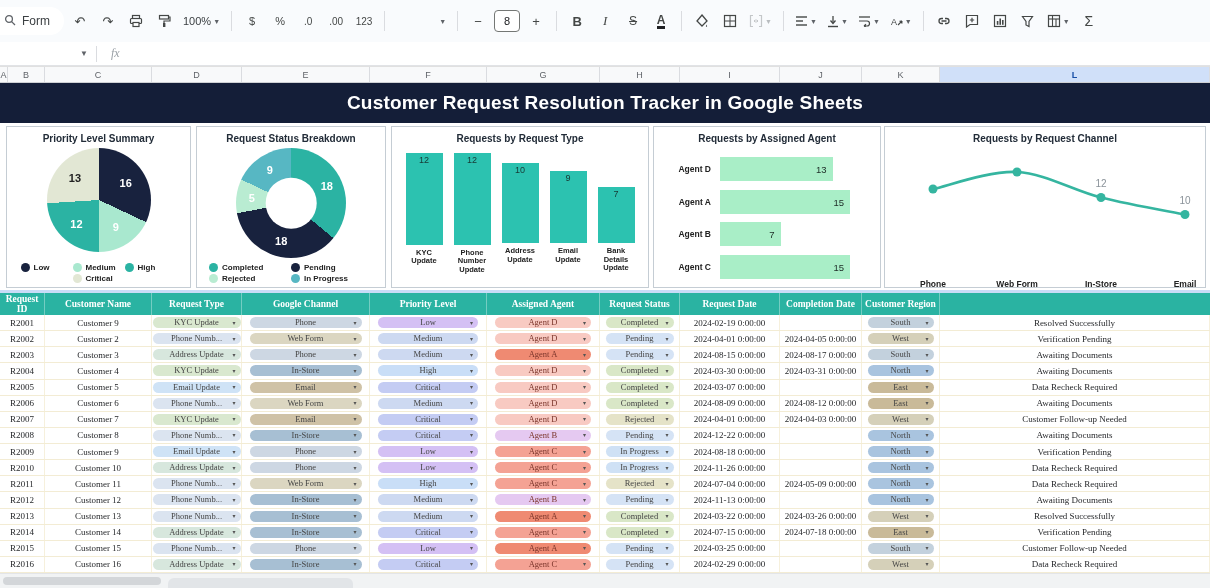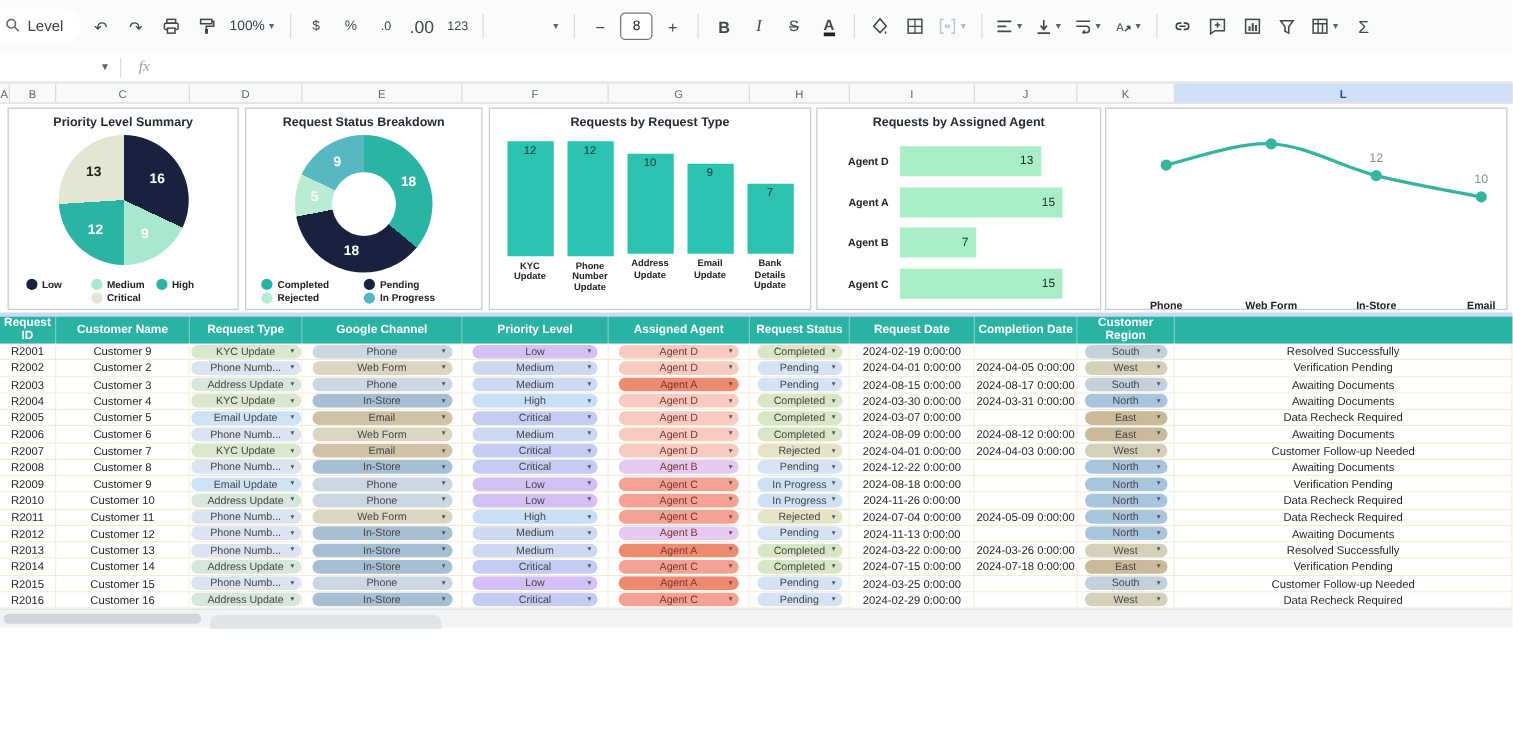--- a/index.html
+++ b/index.html
@@ -58,24 +58,24 @@
   .hbar-row { display:flex; align-items:center; height:24px; }
   .hbar-label { width:58px; text-align:right; padding-right:9px; font-size:8.5px; font-weight:bold; color:#222; }
   .hbar-track { flex:1; position:relative; height:24px; }
   .hbar-bar { height:24px; position:relative; }
   .hbar-bar span { position:absolute; right:6px; top:50%; transform:translateY(-50%); font-size:9.5px; color:#20302a; }
   .line-xlabels { position:absolute; left:0; right:0; bottom:8px; }
   .line-xlabel { position:absolute; transform:translateX(-50%); font-size:8.5px; font-weight:bold; color:#222; }
 
   
   .sheet-table { }
-  .t-header, .t-row { display:grid; grid-template-columns:45px 107px 90px 128px 117px 113px 80px 100px 82px 78px 270px; }
+  .t-header, .t-row { display:grid; grid-template-columns:45px 107px 90px 128px 117px 113px 80px 100px 82px 78px 270px;font-family:Liberation Serif, serif; }
   .t-header { height:22px; background:#2ab3a2; }
   .t-header .hcell { color:#fff; font-size:9.5px; font-weight:bold; display:flex; align-items:center; justify-content:center; text-align:center; line-height:10px; border-right:1px solid rgba(255,255,255,.35); padding:0 2px; }
-  .t-body { height:212px; display:flex; flex-direction:column; }
+  .t-body { height:258px; display:flex; flex-direction:column; }
   .t-row { flex:1; background:#fff; border-bottom:1px solid #f3ecd4; }
   .cell { display:flex; align-items:center; justify-content:center; font-size:9px; color:#26282b; border-right:1px solid #f6f0dc; overflow:hidden; cursor:default; }
   .pill { position:relative; display:flex; align-items:center; justify-content:center; height:11px; border-radius:7px; font-size:8.5px; color:#454545; cursor:pointer; line-height:11px; white-space:nowrap; }
   .pill .arr { position:absolute; right:5px; font-size:6px; color:#555; line-height:1; }
 
   
   .bottom-strip { position:relative; height:15px; background:#f1f3f4; border-top:1px solid #e3e5e8; }
   .hscroll-thumb { position:absolute; left:3px; top:3px; width:158px; height:8px; border-radius:5px; background:#d3d6d9; cursor:pointer; }
   .sheet-tab-ghost { position:absolute; left:168px; top:4px; width:185px; height:11px; border-radius:6px 6px 0 0; background:#e2e5e8; }
 </style>
@@ -85,21 +85,21 @@
 <div id="app">
 
   <div class="toolbar">
     <div class="menus-pill">
       <span>
         <svg width="12" height="12" viewBox="0 0 12 12">
             <circle cx="5" cy="5" r="3.4" fill="none" stroke="#5f6368" stroke-width="1.3"></circle>
             <line x1="7.6" y1="7.6" x2="11" y2="11" stroke="#5f6368" stroke-width="1.3"></line>
           </svg>
       </span>
-      <span>Level</span>
+      <span>Form</span>
     </div>
     <div class="tb-btn">↶</div>
     <div class="tb-btn">↷</div>
     <div class="tb-btn">
       <svg width="14" height="14" viewBox="0 0 14 14">
           <rect x="3.5" y="1.5" width="7" height="3" fill="none" stroke="#444746" stroke-width="1.2"></rect>
           <rect x="1.5" y="4.5" width="11" height="5" rx="1" fill="none" stroke="#444746" stroke-width="1.2"></rect>
           <rect x="4" y="8.5" width="6" height="4" fill="#fff" stroke="#444746" stroke-width="1.2"></rect>
         </svg>
     </div>
@@ -111,21 +111,21 @@
         </svg>
     </div>
     <div class="tb-btn">
       <span class="zoom-box">100%</span>
         <span class="tb-caret">▼</span>
     </div>
     <div class="tb-divider"></div>
     <div class="tb-btn" style="font-size:11px;">$</div>
     <div class="tb-btn" style="font-size:11px;">%</div>
     <div class="tb-btn" style="font-size:10px;">.0</div>
-    <div class="tb-btn" style="font-size:14px;">.00</div>
+    <div class="tb-btn" style="font-size:10px;">.00</div>
     <div class="tb-btn" style="font-size:10px;">123</div>
     <div class="tb-divider"></div>
     <div class="tb-btn font-dd">
         <span class="tb-caret">▼</span>
       </div>
     <div class="tb-divider"></div>
     <div class="tb-btn">−</div>
     <div class="fs-box">8</div>
     <div class="tb-btn">+</div>
     <div class="tb-divider"></div>
@@ -242,20 +242,23 @@
       <div class="col-letter" style="width: 128px;">E</div>
       <div class="col-letter" style="width: 117px;">F</div>
       <div class="col-letter" style="width: 113px;">G</div>
       <div class="col-letter" style="width: 80px;">H</div>
       <div class="col-letter" style="width: 100px;">I</div>
       <div class="col-letter" style="width: 82px;">J</div>
       <div class="col-letter" style="width: 78px;">K</div>
       <div class="col-letter selected" style="width: 270px;">L</div>
     </div>
 
+  <div class="title-bar">
+    <span>Customer Request Resolution Tracker in Google Sheets</span>
+  </div>
 
   <div class="charts-row">
     <div class="card" style="left:6px; width:185px;">
       <div class="chart-title">Priority Level Summary</div>
       <div class="pie" id="pie0" style="height: 104px; width: 104px; left: 39.5px; top: 21px; background: conic-gradient(rgb(24, 34, 62) 0deg, rgb(24, 34, 62) 115.2deg, rgb(169, 232, 207) 115.2deg, rgb(169, 232, 207) 180deg, rgb(43, 179, 163) 180deg, rgb(43, 179, 163) 266.4deg, rgb(226, 231, 212) 266.4deg, rgb(226, 231, 212) 360deg);">
           <div class="slice-label" style="color: rgb(255, 255, 255); left: 79.2211px; top: 34.7249px;">16</div>
           <div class="slice-label" style="color: rgb(255, 255, 255); left: 69.2751px; top: 79.2211px;">9</div>
           <div class="slice-label" style="color: rgb(255, 255, 255); left: 29.9302px; top: 75.5019px;">12</div>
           <div class="slice-label" style="color: rgb(34, 34, 34); left: 28.4981px; top: 29.9302px;">13</div>
         </div>
@@ -372,20 +375,21 @@
             <div class="hbar-label">Agent C</div>
             <div class="hbar-track">
               <div class="hbar-bar" style="width: 130px; background: rgb(169, 238, 199);">
                 <span>15</span>
               </div>
             </div>
           </div>
         </div>
     </div>
     <div class="card" style="left:884px; width:322px;">
+      <div class="chart-title">Requests by Request Channel</div>
       <div id="linechart4">
           <svg width="322" height="105" style="display: block; margin-top: 14px;">
             <path d="M48,31C62,28.166666666666668,104,12.583333333333334,132,14C160,15.416666666666666,188,32.416666666666664,216,39.5C244,46.583333333333336,286,53.666666666666664,300,56.5" fill="none" stroke="#35b5a0" stroke-width="2.6" stroke-linecap="round"></path>
             <circle cx="48" cy="31" r="4.5" fill="#35b5a0"></circle>
             <circle cx="132" cy="14" r="4.5" fill="#35b5a0"></circle>
             <circle cx="216" cy="39.5" r="4.5" fill="#35b5a0"></circle>
             <text x="216" y="28.5" text-anchor="middle" font-size="10" fill="#8a9299">12</text>
             <circle cx="300" cy="56.5" r="4.5" fill="#35b5a0"></circle>
             <text x="300" y="45.5" text-anchor="middle" font-size="10" fill="#8a9299">10</text>
           </svg>

